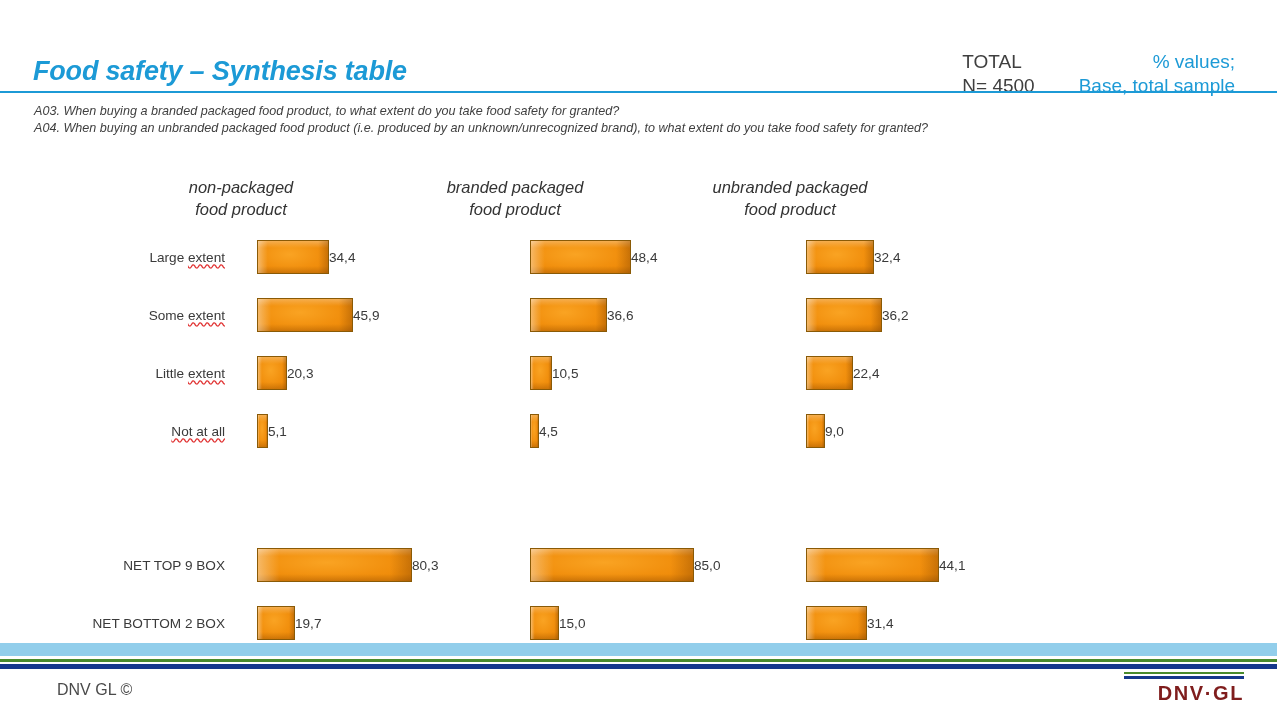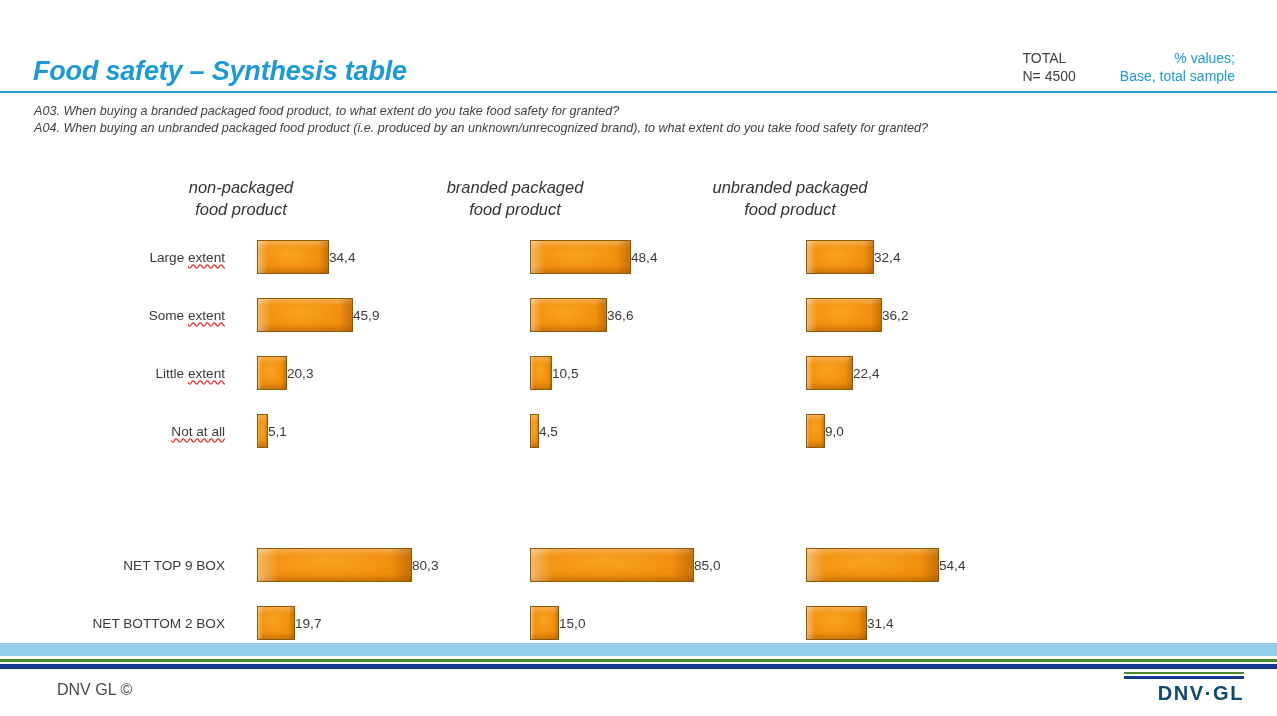--- a/index.html
+++ b/index.html
@@ -31,21 +31,21 @@
   #header-meta {
     position: absolute;
     right: 42px;
     top: 50px;
     display: flex;
     gap: 44px;
     align-items: flex-start;
     line-height: 1.25;
   }
   .meta-col {
-    font-size: 14px;
+    font-size: 19px;
     white-space: nowrap;
   }
   .meta-left { color: #3f3f3f; text-align: left; }
   .meta-right { color: #1C9AD6; text-align: right; }
 
   #title-rule {
     position: absolute;
     left: 0;
     top: 91px;
     width: 1277px;
@@ -190,21 +190,21 @@
     right: 33px;
     top: 672px;
     text-align: right;
   }
   .logo-rule-green { width: 120px; height: 2px; background: #4A8B2C; margin-left: auto; }
   .logo-rule-white { width: 120px; height: 2px; background: #ffffff; margin-left: auto; }
   .logo-rule-navy  { width: 120px; height: 3px; background: #16388C; margin-left: auto; }
   .logo-text {
     font-size: 20px;
     font-weight: bold;
-    color: #0c4a6e;
+    color: #7f1d1d;
     letter-spacing: 1.6px;
     margin-top: 4px;
     line-height: 1;
   }
 </style>
 </head>
 <body>
 
 <div id="slide-title">Food safety – Synthesis table</div>
 
@@ -316,21 +316,21 @@
       <div class="cell" style="left:257px">
         <div class="bar" style="width:155px"></div>
         <div class="bar-value">80,3</div>
       </div>
       <div class="cell" style="left:530px">
         <div class="bar" style="width:164px"></div>
         <div class="bar-value">85,0</div>
       </div>
       <div class="cell" style="left:806px">
         <div class="bar" style="width:133px"></div>
-        <div class="bar-value">54,4</div>
+        <div class="bar-value">44,1</div>
       </div>
     </div>
 
     <div class="row net">
       <div class="row-label">NET BOTTOM 2 BOX</div>
       <div class="cell" style="left:257px">
         <div class="bar" style="width:38px"></div>
         <div class="bar-value">19,7</div>
       </div>
       <div class="cell" style="left:530px">

